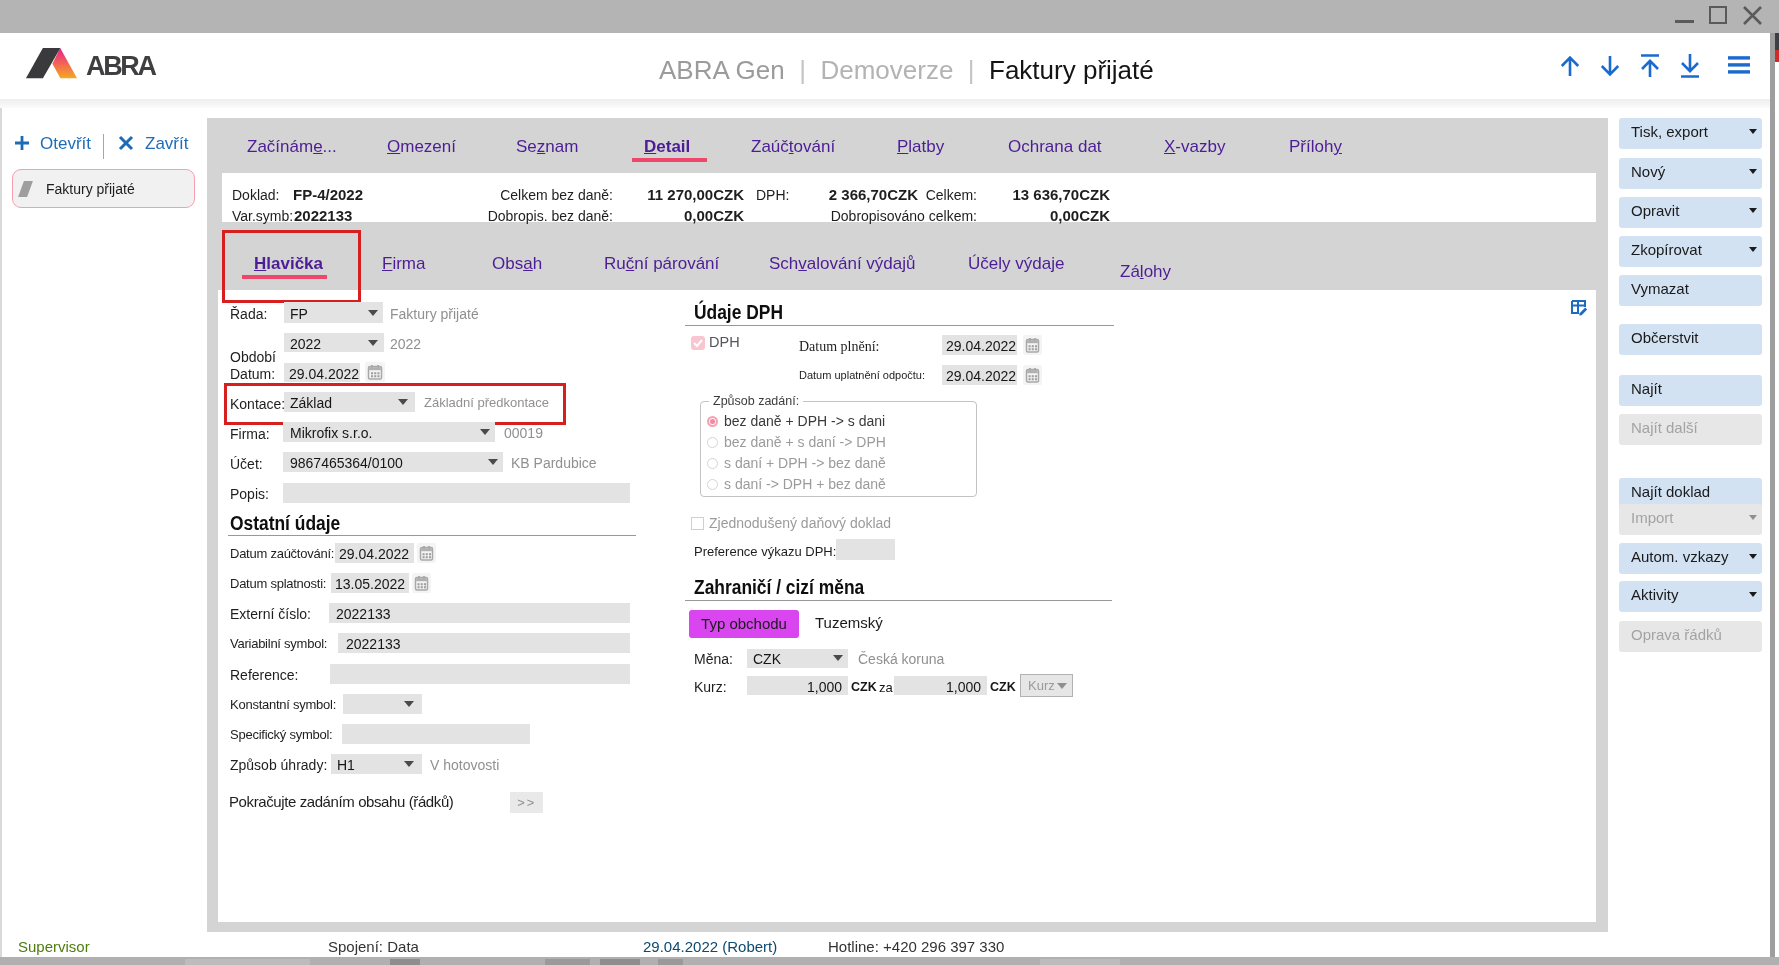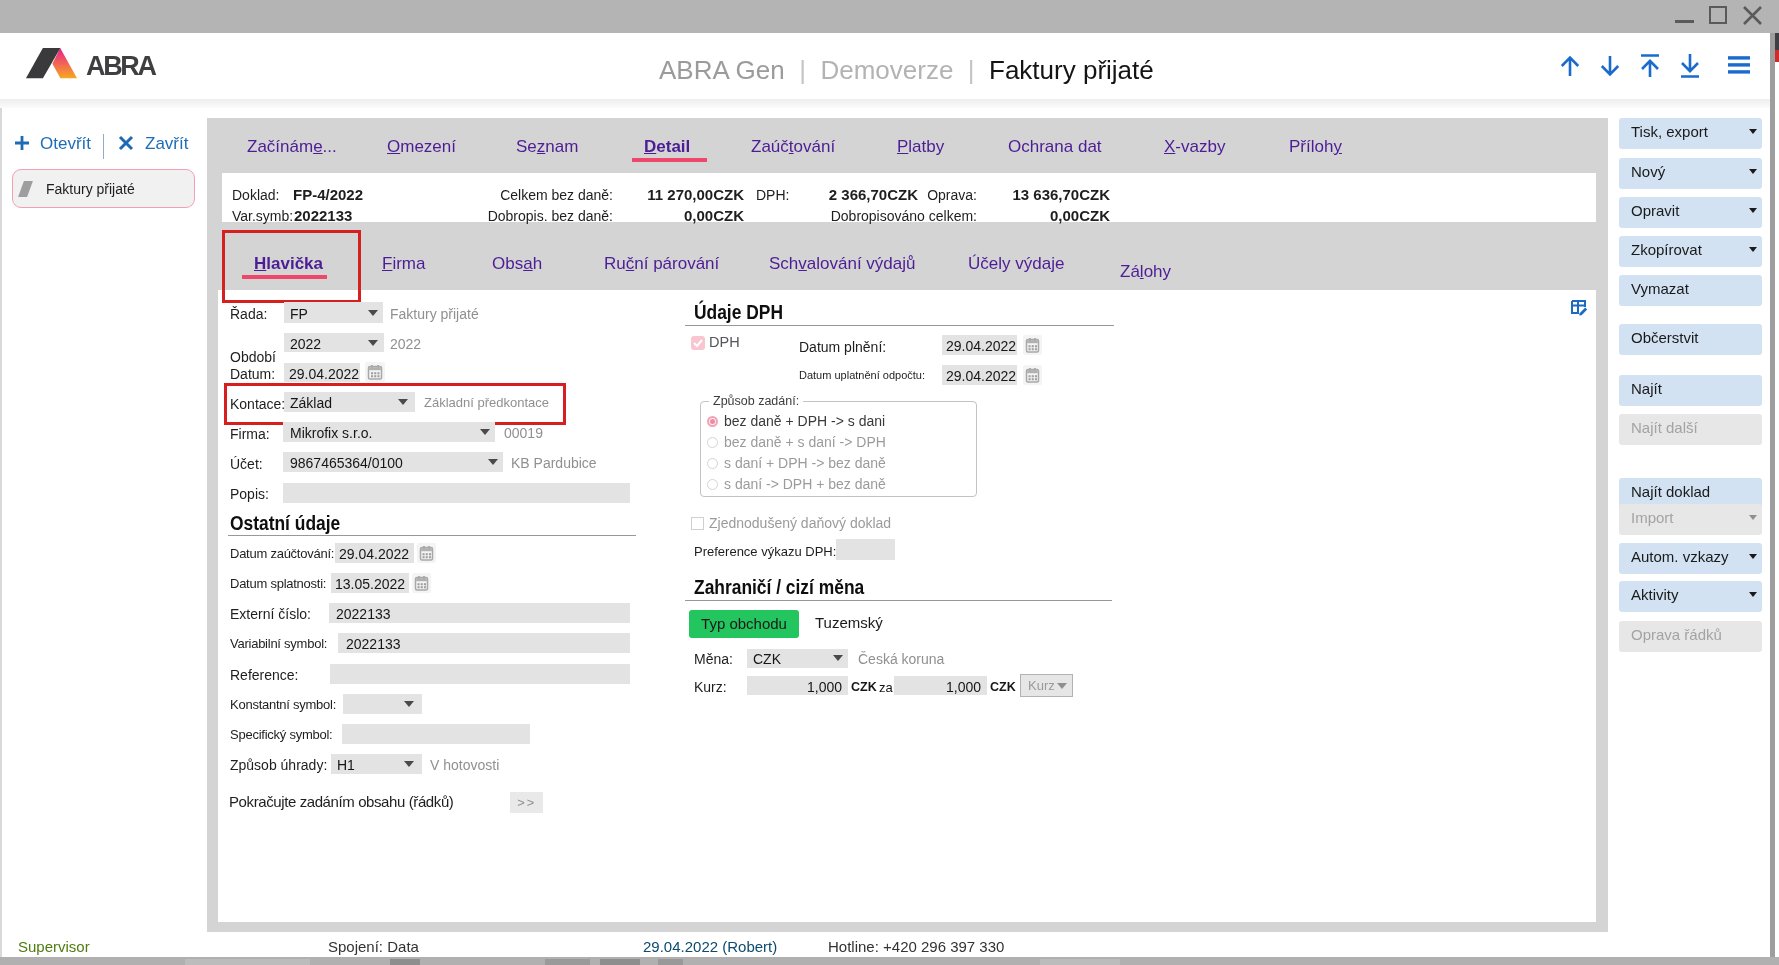--- a/index.html
+++ b/index.html
@@ -98,21 +98,21 @@
 <div class="lab" style="left:232px;top:187px;">Doklad:</div>
 <div class="lab" style="left:293px;top:186px;font-weight:bold;font-size:15px;">FP-4/2022</div>
 <div class="lab" style="left:232px;top:208px;">Var.symb:</div>
 <div class="lab" style="left:294px;top:207px;font-weight:bold;font-size:15px;">2022133</div>
 <div class="lab" style="left:455px;top:187px;width:158px;text-align:right;">Celkem bez daně:</div>
 <div class="lab" style="left:604px;top:186px;width:140px;text-align:right;font-weight:bold;font-size:15px;">11 270,00CZK</div>
 <div class="lab" style="left:455px;top:208px;width:158px;text-align:right;">Dobropis. bez daně:</div>
 <div class="lab" style="left:604px;top:207px;width:140px;text-align:right;font-weight:bold;font-size:15px;">0,00CZK</div>
 <div class="lab" style="left:756px;top:187px;">DPH:</div>
 <div class="lab" style="left:800px;top:186px;width:118px;text-align:right;font-weight:bold;font-size:15px;">2 366,70CZK</div>
-<div class="lab" style="left:860px;top:187px;width:117px;text-align:right;">Oprava:</div>
+<div class="lab" style="left:860px;top:187px;width:117px;text-align:right;">Celkem:</div>
 <div class="lab" style="left:970px;top:186px;width:140px;text-align:right;font-weight:bold;font-size:15px;">13 636,70CZK</div>
 <div class="lab" style="left:800px;top:208px;width:177px;text-align:right;">Dobropisováno celkem:</div>
 <div class="lab" style="left:970px;top:207px;width:140px;text-align:right;font-weight:bold;font-size:15px;">0,00CZK</div>
 
 <div class="tab1" style="left:254px;top:254px;font-weight:bold;"><u>H</u>lavička</div>
 <div class="abs" style="left:242px;top:275px;width:85px;height:4px;background:#ef476b;"></div>
 <div class="tab1" style="left:382px;top:254px;"><u>F</u>irma</div>
 <div class="tab1" style="left:492px;top:254px;">Obs<u>a</u>h</div>
 <div class="tab1" style="left:604px;top:254px;">Ru<u>č</u>ní párování</div>
 <div class="tab1" style="left:769px;top:254px;">Sch<u>v</u>alování výdajů</div>
@@ -240,21 +240,21 @@
 
 <div class="hd" style="left:694px;top:301px;">Údaje DPH</div>
 <div class="hr" style="left:685px;top:325px;width:429px;"></div>
 
 <div class="abs" style="left:691px;top:336px;width:14px;height:14px;background:#f9c5d1;border-radius:3px;"></div>
 <svg class="abs" style="left:691px;top:336px;" width="14" height="14">
     <path d="M3 7 L6 10 L11 4" stroke="#fff" stroke-width="2" fill="none"></path>
   </svg>
 <div class="abs" style="left:709px;top:334px;font-size:14.5px;color:#54565c;">DPH</div>
 
-<div class="lab" style="left:799px;top:339px;">Datum plnění:</div>
+<div class="lab" style="left:799px;top:339px;font-family:Liberation Serif, serif;">Datum plnění:</div>
 <div class="f" style="left:942px;top:335px;width:75px;height:20px;"></div>
 <div class="val" style="left:946px;top:338px;">29.04.2022</div>
 <svg class="cal" style="left:1023px;top:335px;" width="19" height="20">
     <rect x="0" y="0" width="19" height="20" rx="2" fill="#f4f4f4"></rect>
     <rect x="6" y="3" width="2" height="3" rx="0.5" fill="#a8a8a8"></rect>
     <rect x="11" y="3" width="2" height="3" rx="0.5" fill="#a8a8a8"></rect>
     <rect x="3.5" y="4.5" width="12" height="12.5" rx="1.5" fill="none" stroke="#a8a8a8" stroke-width="1.5"></rect>
     <rect x="4.2" y="5.2" width="10.6" height="3" fill="#b0b0b0"></rect>
     <rect x="5.5" y="10.2" width="2.1" height="2.1" fill="#a0a0a0"></rect>
     <rect x="8.7" y="10.2" width="2.1" height="2.1" fill="#a0a0a0"></rect>
@@ -300,21 +300,21 @@
 
 <div class="abs" style="left:691px;top:517px;width:13px;height:13px;border:1px solid #d0d0d0;background:#fff;box-sizing:border-box;"></div>
 <div class="abs" style="left:709px;top:515px;font-size:14px;color:#9b9b9b;">Zjednodušený daňový doklad</div>
 
 <div class="lab" style="left:694px;top:544px;font-size:13px;">Preference výkazu DPH:</div>
 <div class="f" style="left:836px;top:539px;width:59px;height:21px;"></div>
 
 <div class="hd" style="left:694px;top:576px;">Zahraničí / cizí měna</div>
 <div class="hr" style="left:685px;top:600px;width:427px;"></div>
 
-<div class="abs" style="left:689px;top:610px;width:110px;height:28px;background:#22c55e;border-radius:3px;font-size:15px;color:#1a1a1a;text-align:center;line-height:28px;">Typ obchodu</div>
+<div class="abs" style="left:689px;top:610px;width:110px;height:28px;background:#d946ef;border-radius:3px;font-size:15px;color:#1a1a1a;text-align:center;line-height:28px;">Typ obchodu</div>
 <div class="abs" style="left:815px;top:614px;font-size:15px;color:#1a1a1a;">Tuzemský</div>
 
 <div class="lab" style="left:694px;top:651px;">Měna:</div>
 <div class="f" style="left:747px;top:649px;width:101px;height:19px;"></div>
 <div class="val" style="left:753px;top:651px;">CZK</div>
 <div class="arrowdown" style="left:833px;top:655px;"></div>
 <div class="gray" style="left:858px;top:651px;">Česká koruna</div>
 
 <div class="lab" style="left:694px;top:679px;">Kurz:</div>
 <div class="f" style="left:747px;top:676px;width:101px;height:19px;"></div>

